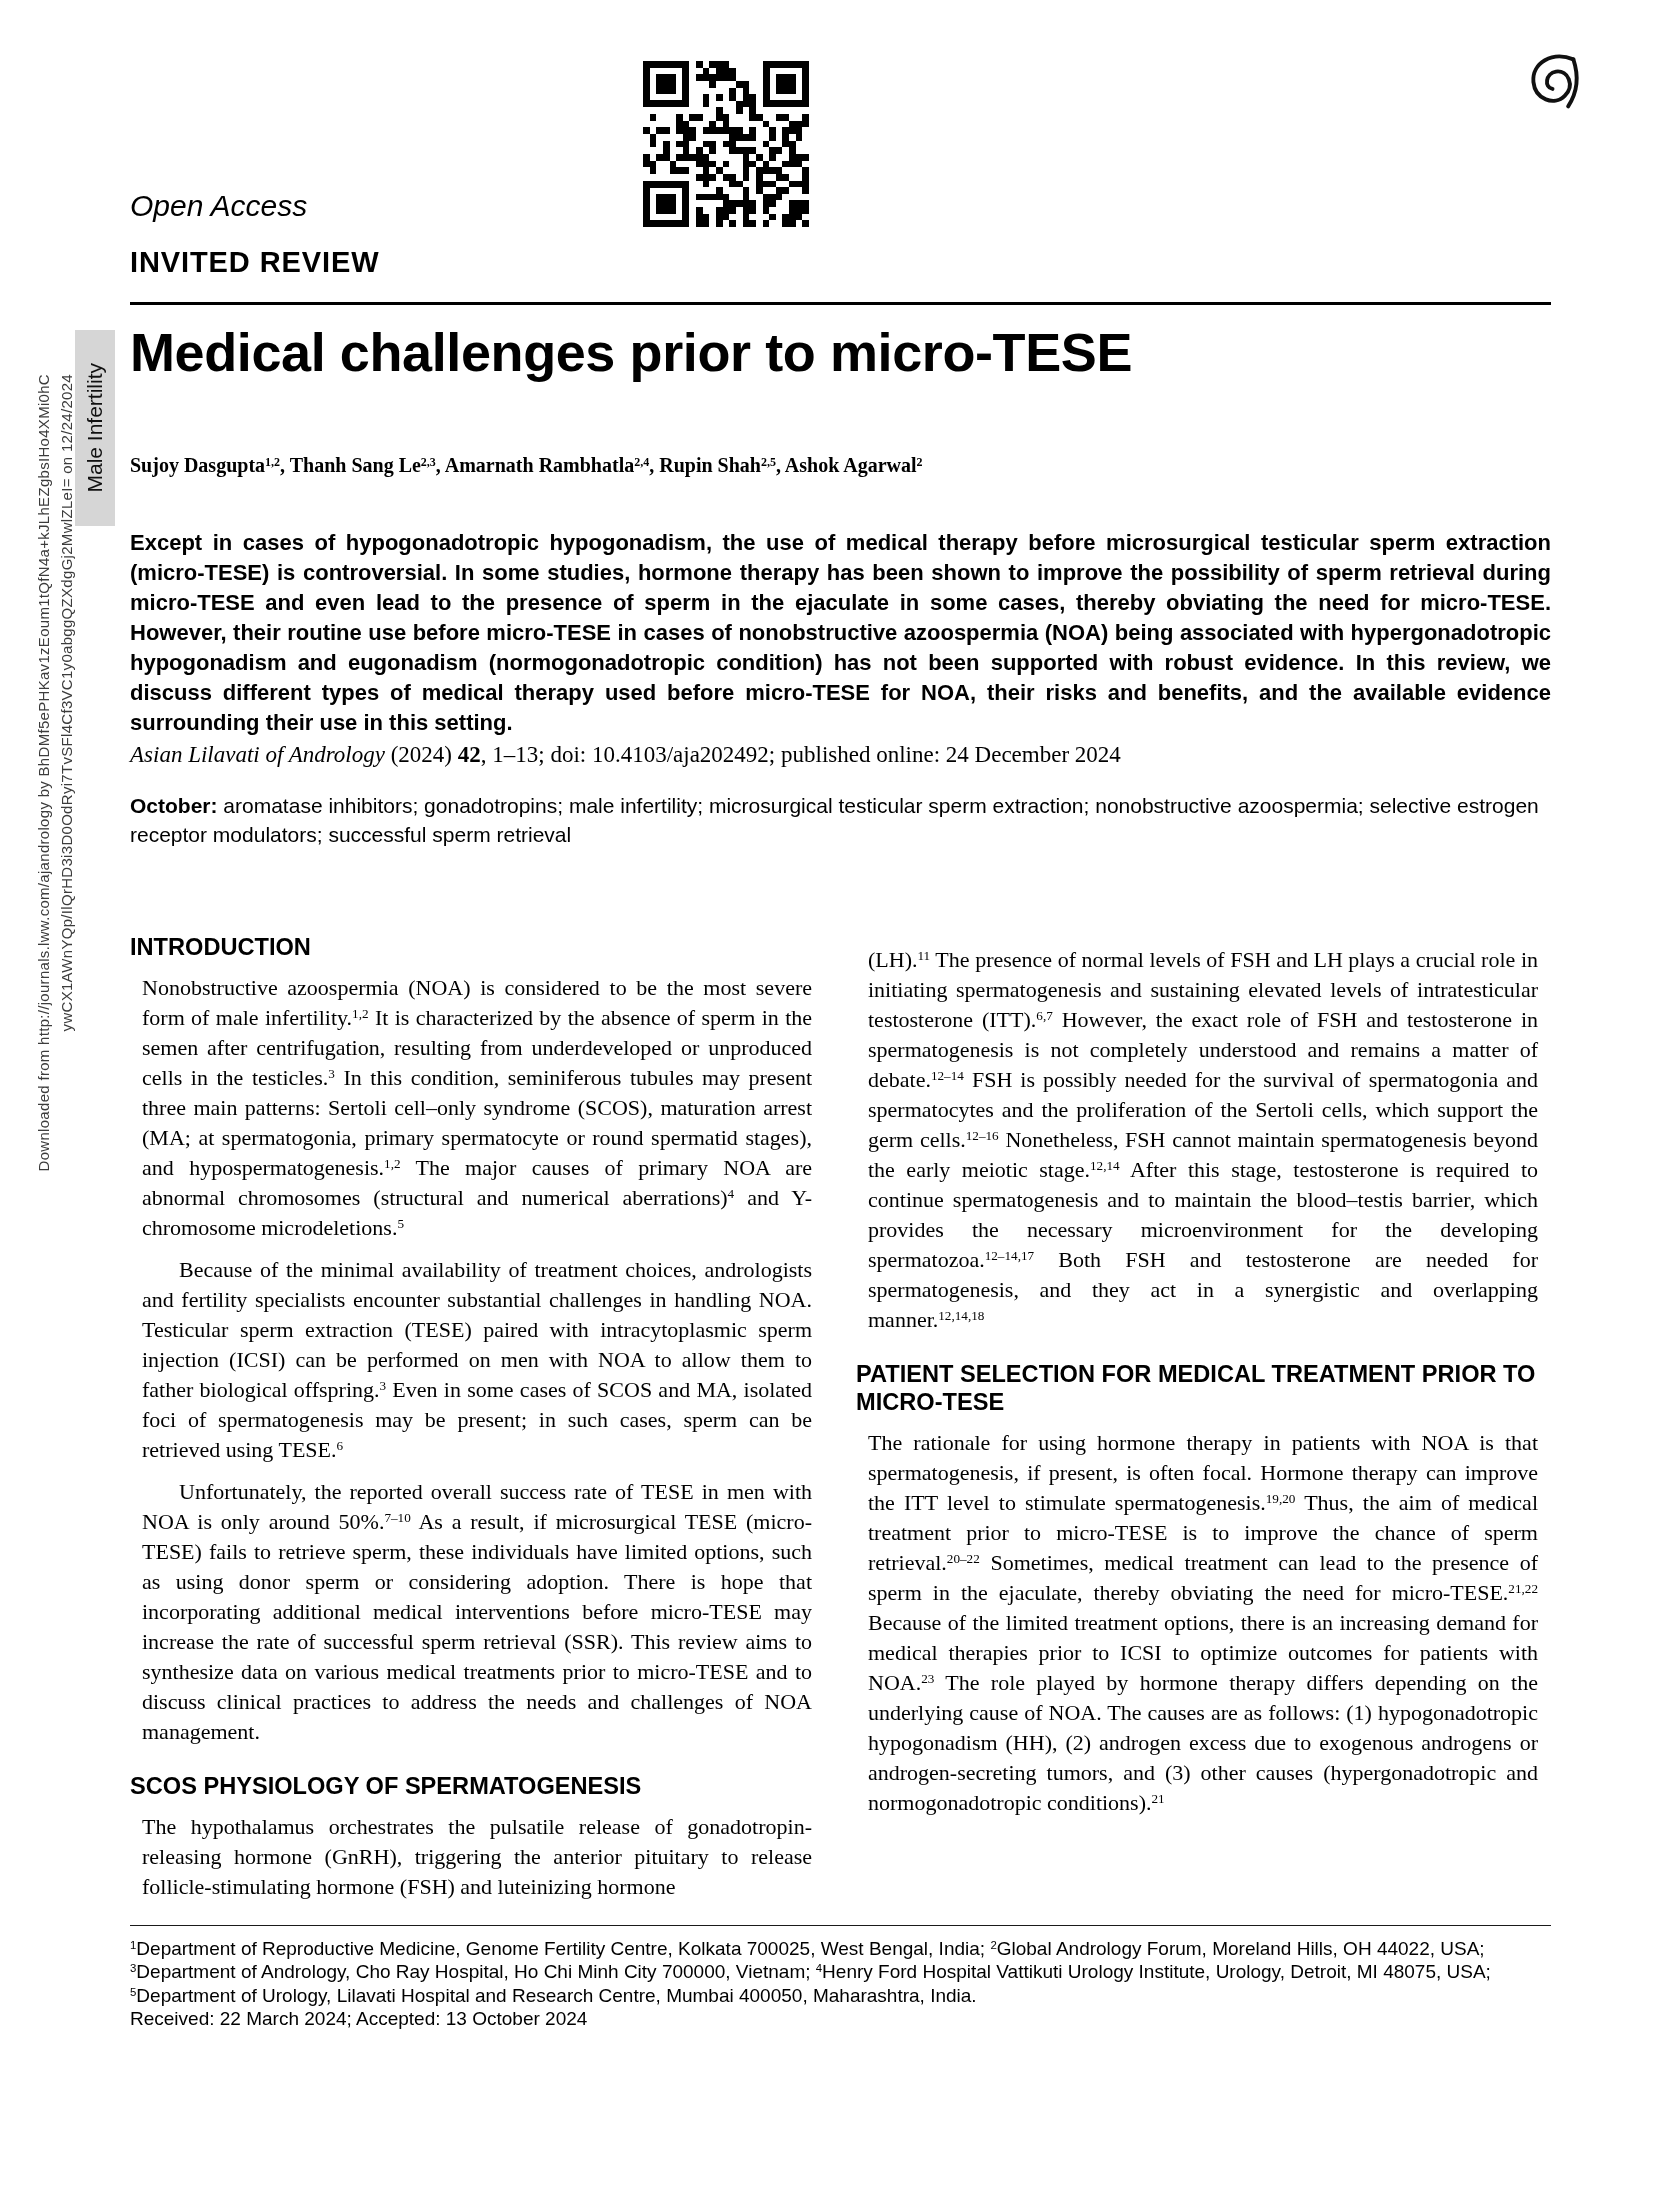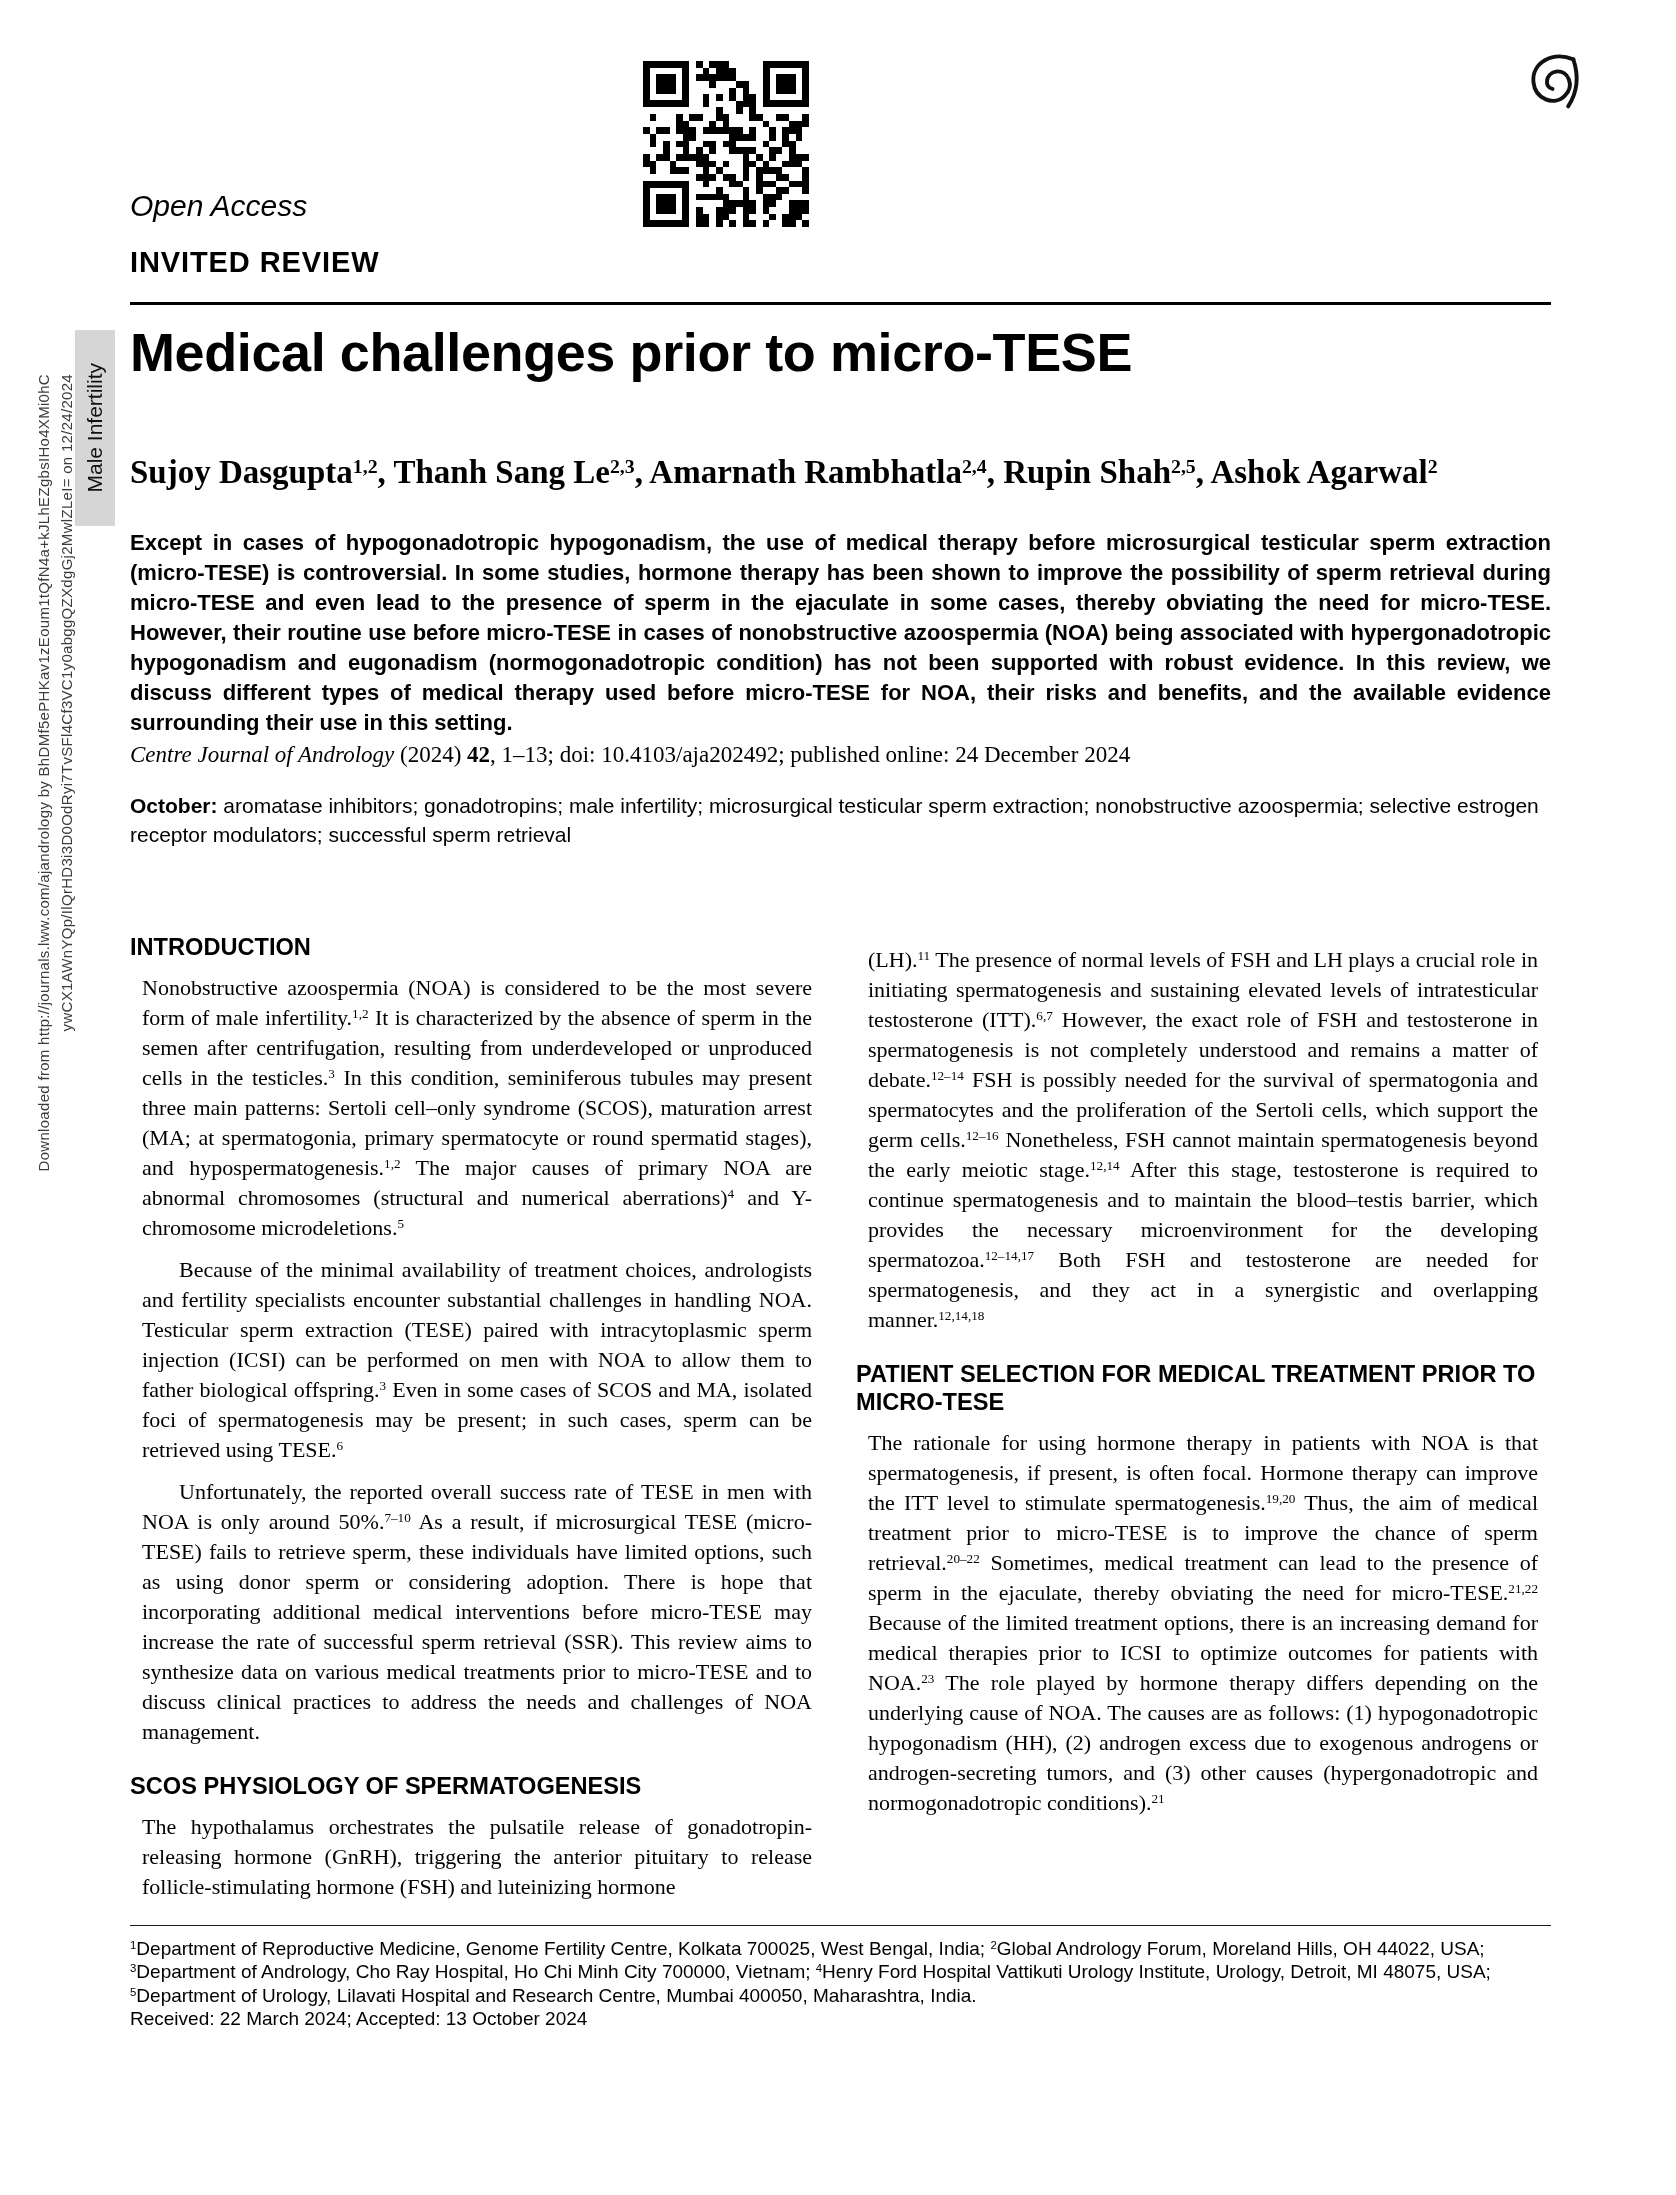--- a/index.html
+++ b/index.html
@@ -34,21 +34,21 @@
   .mast-line1{font-size:18.3px}
   .mast-line2{font-size:16.6px;margin-top:7.9px}
   .logo{position:absolute;left:1523px;top:49px;width:66px;height:66px}
 
   .open-access{position:absolute;left:130px;top:189px;font-size:30px;font-style:italic}
   .article-type{position:absolute;left:130px;top:246px;font-size:29px;font-weight:bold;letter-spacing:0.9px}
   .head-rule{position:absolute;left:130px;top:302px;width:1421px;height:2.6px;background:#000}
 
   .title{position:absolute;left:130px;top:321px;width:1485px;font-size:54px;font-weight:bold;letter-spacing:-0.4px}
   .authors{position:absolute;left:130px;top:454px;width:1421px;font-family:"Liberation Serif",serif;
-           font-weight:bold;font-size:33px}
+           font-weight:bold;font-size:20px}
 
   .front{position:absolute;left:130px;top:528px;width:1421px}
   .abstract{font-weight:bold;font-size:22px;line-height:30px;text-align:justify}
   .citation{font-family:"Liberation Serif",serif;font-size:23px;line-height:30px;margin-top:1.7px}
   .keywords{font-size:21px;line-height:29px;margin-top:21px}
 
   
   .columns{position:absolute;left:130px;top:933px;width:1421px;display:flex;gap:32px}
   .col{width:694px;font-family:"Liberation Serif",serif;font-size:22px;line-height:30px;text-align:justify}
   .col p{margin:12px}
@@ -303,21 +303,21 @@
 
   <div class="open-access">Open Access</div>
   <div class="article-type">INVITED REVIEW</div>
   <div class="head-rule"></div>
 
   <h1 class="title">Medical challenges prior to micro-TESE</h1>
   <div class="authors">Sujoy Dasgupta<sup>1,2</sup>, Thanh Sang Le<sup>2,3</sup>, Amarnath Rambhatla<sup>2,4</sup>, Rupin Shah<sup>2,5</sup>, Ashok Agarwal<sup>2</sup></div>
 
   <div class="front">
     <p class="abstract">Except in cases of hypogonadotropic hypogonadism, the use of medical therapy before microsurgical testicular sperm extraction (micro-TESE) is controversial. In some studies, hormone therapy has been shown to improve the possibility of sperm retrieval during micro-TESE and even lead to the presence of sperm in the ejaculate in some cases, thereby obviating the need for micro-TESE. However, their routine use before micro-TESE in cases of nonobstructive azoospermia (NOA) being associated with hypergonadotropic hypogonadism and eugonadism (normogonadotropic condition) has not been supported with robust evidence. In this review, we discuss different types of medical therapy used before micro-TESE for NOA, their risks and benefits, and the available evidence surrounding their use in this setting.</p>
-    <p class="citation"><span class="i">Centre Journal of Andrology</span><span> (2024) </span><span class="b">42</span><span>, 1–13; doi: 10.4103/aja202492; published online: 24 December 2024</span></p>
+    <p class="citation"><span class="i">Asian Lilavati of Andrology</span><span> (2024) </span><span class="b">42</span><span>, 1–13; doi: 10.4103/aja202492; published online: 24 December 2024</span></p>
     <p class="keywords"><span class="b">October:</span><span> aromatase inhibitors; gonadotropins; male infertility; microsurgical testicular sperm extraction; nonobstructive azoospermia; selective estrogen receptor modulators; successful sperm retrieval</span></p>
   </div>
 
   <div class="columns">
     <div class="col">
       <h2>INTRODUCTION</h2>
       <p>Nonobstructive azoospermia (NOA) is considered to be the most severe form of male infertility.<sup>1,2</sup> It is characterized by the absence of sperm in the semen after centrifugation, resulting from underdeveloped or unproduced cells in the testicles.<sup>3</sup> In this condition, seminiferous tubules may present three main patterns: Sertoli cell–only syndrome (SCOS), maturation arrest (MA; at spermatogonia, primary spermatocyte or round spermatid stages), and hypospermatogenesis.<sup>1,2</sup> The major causes of primary NOA are abnormal chromosomes (structural and numerical aberrations)<sup>4</sup> and Y-chromosome microdeletions.<sup>5</sup></p>
       <p class="ind">Because of the minimal availability of treatment choices, andrologists and fertility specialists encounter substantial challenges in handling NOA. Testicular sperm extraction (TESE) paired with intracytoplasmic sperm injection (ICSI) can be performed on men with NOA to allow them to father biological offspring.<sup>3</sup> Even in some cases of SCOS and MA, isolated foci of spermatogenesis may be present; in such cases, sperm can be retrieved using TESE.<sup>6</sup></p>
       <p class="ind">Unfortunately, the reported overall success rate of TESE in men with NOA is only around 50%.<sup>7–10</sup> As a result, if microsurgical TESE (micro-TESE) fails to retrieve sperm, these individuals have limited options, such as using donor sperm or considering adoption. There is hope that incorporating additional medical interventions before micro-TESE may increase the rate of successful sperm retrieval (SSR). This review aims to synthesize data on various medical treatments prior to micro-TESE and to discuss clinical practices to address the needs and challenges of NOA management.</p>
       <h2>SCOS PHYSIOLOGY OF SPERMATOGENESIS</h2>

